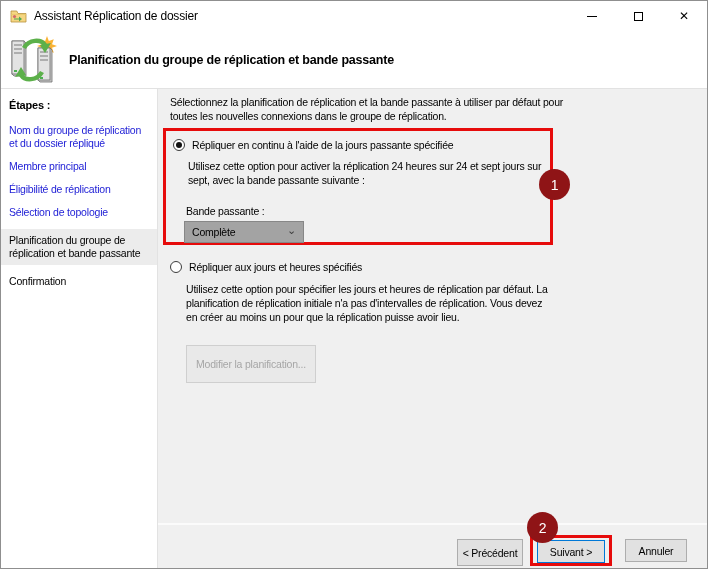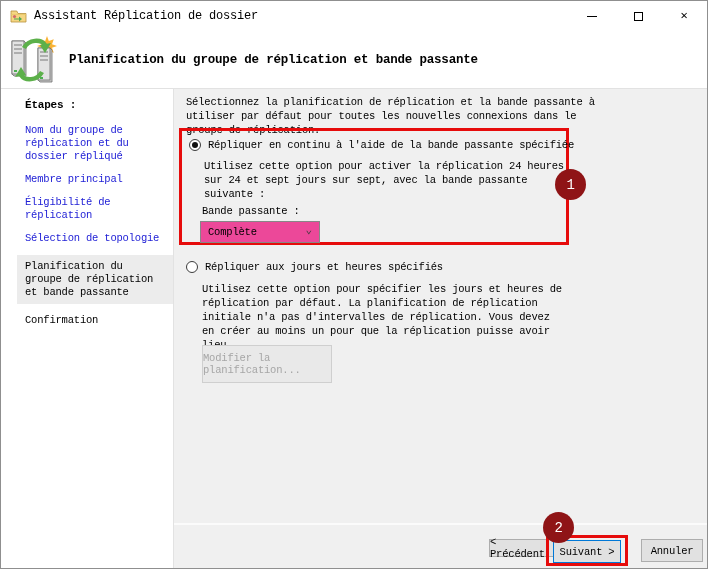--- a/index.html
+++ b/index.html
@@ -1,37 +1,37 @@
 <!DOCTYPE html>
 <html><head>
 <meta charset="utf-8">
 <style>
   * { margin:0; padding:0; box-sizing:border-box; }
   html,body { background:#555; }
   .window {
     position:relative; width:708px; height:569px; background:#fff;
-    font-family:Liberation Mono, monospace; color:#000;
+    font-family:Liberation Sans, sans-serif; color:#000;
     border:1px solid #8f8f8f; overflow:hidden;
     letter-spacing:-0.2px;
   }
   
   .titlebar { height:30px; display:flex; align-items:center; background:#fff; }
   .titlebar-icon { width:17px; height:15px; margin-left:9px; flex:none; }
   .titlebar-title { font-size:12px; margin-left:7px; white-space:nowrap; }
   .controls { margin-left:auto; display:flex; height:100%; }
   .ctrl { width:46px; height:100%; display:flex; align-items:center; justify-content:center; }
   .glyph-min { width:10px; height:1px; background:#000; display:block; }
   .glyph-max { width:9px; height:9px; border:1px solid #000; display:block; }
   .glyph-close { font-size:12px; color:#000; line-height:1; }
   
   .header { height:58px; display:flex; align-items:center; background:#fff; border-bottom:1px solid #e2e2e2; }
   .header-icon { width:48px; height:48px; margin-left:8px; flex:none; }
   .header-title { font-size:12.5px; font-weight:bold; margin-left:12px; }
   
-  .body { display:flex; height:480px;padding-left:16px; }
+  .body { display:flex; height:480px; }
   .sidebar { width:157px; background:#fff; border-right:1px solid #e2e2e2; padding-top:10px; font-size:10.5px; flex:none; }
   .steps-heading { font-weight:bold; font-size:11px; padding:0 8px; margin-bottom:13px; }
   .step { line-height:13px; padding:0 10px 0 8px; margin-bottom:10px; }
   .step.link { color:#2222d6; }
   .step.current { color:#000; background:#ececec; padding-top:5px; padding-bottom:5px; }
   .step.upcoming { color:#000; }
   .content { position:relative; flex:1; background:#f0f0f0; font-size:10.5px; }
   .content .abs { position:absolute; }
   .intro { left:12px; top:6px; width:420px; line-height:14px; }
   
@@ -43,32 +43,32 @@
   .badge2 { left:369px; top:423px; }
   
   .radio-row { display:flex; align-items:center; position:absolute; white-space:nowrap; }
   .radio { width:12px; height:12px; border:1px solid #3c3c3c; border-radius:50%; background:#fff;
            display:flex; align-items:center; justify-content:center; flex:none; }
   .radio-dot { width:6px; height:6px; border-radius:50%; background:#111; }
   .radio-label { margin-left:7px; }
   .row1 { left:7px; top:8px; }
   .desc1 { left:22px; top:28px; width:368px; line-height:14px; position:absolute; }
   .bw-label { left:20px; top:74px; position:absolute; }
-  .dropdown { left:18px; top:90px; width:120px; height:22px; position:absolute; background:#ec4899;
+  .dropdown { left:18px; top:90px; width:120px; height:22px; position:absolute; background:#a3a3a3;
               border:1px solid #878787; display:flex; align-items:center; justify-content:space-between;
               padding:0 7px; }
   .chevron { color:#3c3c3c; font-size:11px; line-height:1; transform:translateY(-2px); }
   .row2 { left:12px; top:172px; }
   .desc2 { left:28px; top:193px; width:362px; line-height:14px; }
   .btn { display:flex; align-items:center; justify-content:center; font-size:10.5px;
          background:#e1e1e1; border:1px solid #adadad; }
   .btn-disabled { left:28px; top:256px; width:130px; height:38px; background:#e9e9e9;
                   border:1px solid #cfcfcf; color:#a6a6a6; }
   .footer-sep { left:0; top:434px; width:100%; height:2px; background:#fbfbfb; }
-  .btn-back { left:315px; top:450px; width:66px; height:18px; }
+  .btn-back { left:299px; top:450px; width:66px; height:27px; }
   .btn-next { width:68px; height:23px; border:1px solid #0078d7; }
   .btn-cancel { left:467px; top:450px; width:62px; height:23px; }
 </style>
 </head>
 <body>
 
 <div class="window">
 
   <div class="titlebar">
     <svg class="titlebar-icon" viewBox="0 0 17 15">
@@ -132,21 +132,21 @@
 
     <div class="content">
 
       <div class="abs intro">Sélectionnez la planification de réplication et la bande passante à utiliser par défaut pour toutes les nouvelles connexions dans le groupe de réplication.</div>
 
       <div class="redbox1">
         <div class="radio-row row1">
           <span class="radio">
               <span class="radio-dot"></span>
             </span>
-          <span class="radio-label">Répliquer en continu à l'aide de la bande passante spécifiée</span>
+          <span class="radio-label">Répliquer en continu à l'aide de la jours passante spécifiée</span>
         </div>
         <div class="desc1">Utilisez cette option pour activer la réplication 24 heures sur 24 et sept jours sur sept, avec la bande passante suivante :</div>
         <div class="bw-label">Bande passante :</div>
         <div class="dropdown">
           <span>Complète</span>
           <span class="chevron">⌄</span>
         </div>
       </div>
       <div class="badge badge1">1</div>
 

